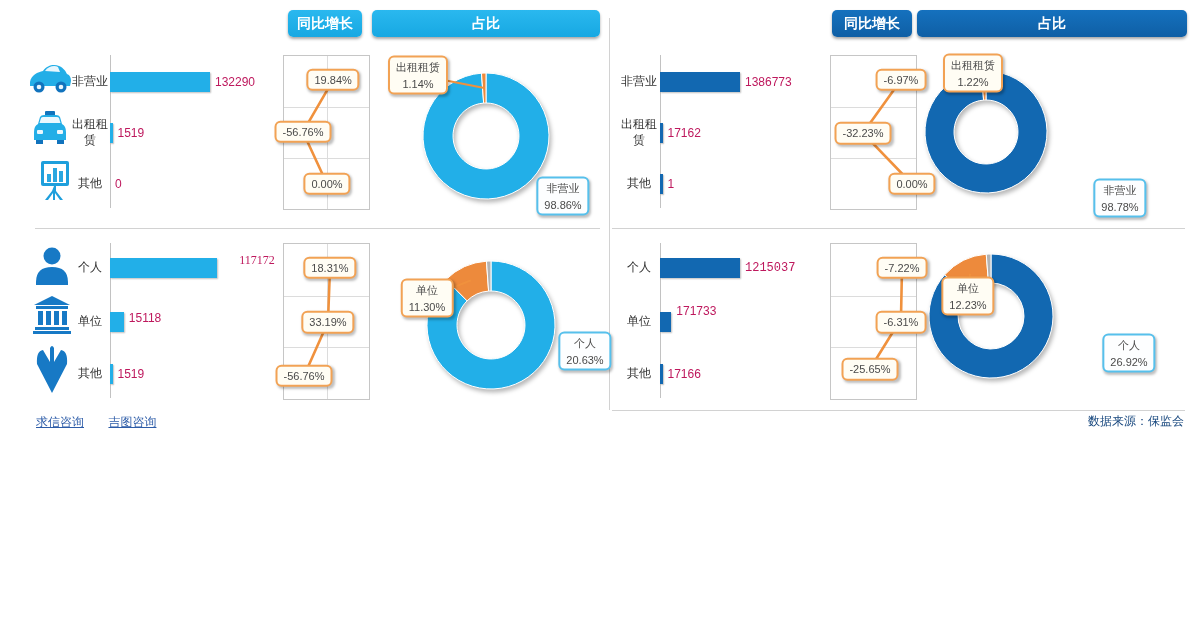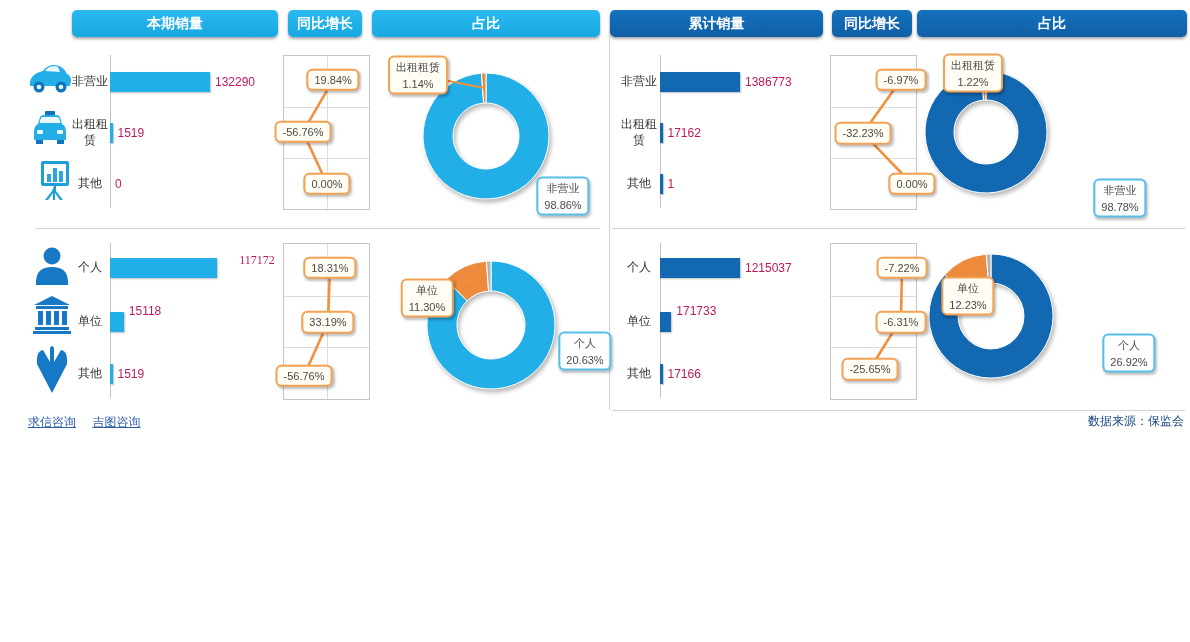--- a/index.html
+++ b/index.html
@@ -22,32 +22,30 @@
   .callout{position:absolute;transform:translate(-50%,-50%);border:2px solid;border-radius:6px;
            padding:1px 6px;font-size:11px;color:#4a4a4a;text-align:center;white-space:nowrap;
            box-shadow:1.5px 2px 2.5px rgba(0,0,0,.25);z-index:10;line-height:1.5;}
   .callout.orange{border-color:#f2a254;background:#fffdf4;}
   .callout.blue{border-color:#56c0ec;background:#fdfeff;}
   .divider{position:absolute;background:#d2d2d2;}
   #overlay{position:absolute;left:0;top:0;z-index:5;pointer-events:none;}
   .donut{position:absolute;z-index:1;filter:drop-shadow(2px 3px 2px rgba(0,0,0,.28));}
   .icon{position:absolute;transform:translate(-50%,-50%);}
   #links{position:absolute;left:28px;top:412px;}
-  #links a{color:#2d5ca8;font-size:12px;text-decoration:underline;margin-right:12px;}
+  #links a{color:#2d5ca8;font-size:12px;text-decoration:underline;margin-right:12px;margin-left:8px;}
   #source{position:absolute;right:6px;top:413px;font-size:12px;color:#17477e;}
 </style>
 </head>
 <body>
 
 <div id="app">
 
-  <div class="pill light" style="left:72px;width:206px;">本期销量</div>
   <div class="pill light" style="left:288px;width:74px;">同比增长</div>
   <div class="pill light" style="left:372px;width:228px;">占比</div>
-  <div class="pill dark" style="left:610px;width:213px;">累计销量</div>
   <div class="pill dark" style="left:832px;width:80px;">同比增长</div>
   <div class="pill dark" style="left:917px;width:270px;">占比</div>
 
   <div class="icon" style="left:50px;top:80px;">
     <svg width="44" height="36" viewBox="0 0 44 36">
       <path d="M2 22 C3 15 10 12 15 11 C19 5 26 4 31 6 C36 8 38 12 39 14 C42 15 43 18 43 21 L42 26 L2 26 Z" fill="#23aee7"></path>
       <path d="M17 11 C20 6 27 5 30 7 L32 12 Z" fill="#e8f6fd"></path>
       <circle cx="11" cy="27" r="5.5" fill="#1173bd"></circle>
         <circle cx="11" cy="27" r="2.3" fill="#e8f6fd"></circle>
       <circle cx="33" cy="27" r="5.5" fill="#1173bd"></circle>
@@ -128,38 +126,38 @@
     <div class="bar" style="left: 110px; top: 123px; width: 2.5px; background: rgb(34, 175, 232);"></div>
     <div class="val-label" style="left: 117.5px; top: 126px;">1519</div>
     <div class="cat-label" style="left: 90px; top: 184px; width: 40px;">其他</div>
     <div class="val-label" style="left: 115px; top: 177px;">0</div>
     <div class="axis" style="left: 110px; top: 243px; height: 155px;"></div>
     <div class="cat-label" style="left: 90px; top: 268px; width: 40px;">个人</div>
     <div class="bar" style="left: 110px; top: 258px; width: 107px; background: rgb(34, 175, 232);"></div>
     <div class="val-label wrap" style="left: 238px; top: 253px; font-family: Liberation Serif, serif;">117172</div>
     <div class="cat-label" style="left: 90px; top: 322px; width: 40px;">单位</div>
     <div class="bar" style="left: 110px; top: 312px; width: 13.8056px; background: rgb(34, 175, 232);"></div>
-    <div class="val-label" style="left: 128.806px; top: 304px;">15118</div>
+    <div class="val-label" style="left: 128.806px; top: 311px;">15118</div>
     <div class="cat-label" style="left: 90px; top: 374px; width: 40px;">其他</div>
     <div class="bar" style="left: 110px; top: 364px; width: 2.5px; background: rgb(34, 175, 232);"></div>
     <div class="val-label" style="left: 117.5px; top: 367px;">1519</div>
     <div class="axis" style="left: 660px; top: 55px; height: 153px;"></div>
     <div class="cat-label" style="left: 639px; top: 82px; width: 40px;">非营业</div>
     <div class="bar" style="left: 660px; top: 72px; width: 80px; background: rgb(18, 104, 177);"></div>
     <div class="val-label" style="left: 745px; top: 75px;">1386773</div>
     <div class="cat-label" style="left: 639px; top: 133px; width: 40px;">出租租赁</div>
     <div class="bar" style="left: 660px; top: 123px; width: 2.5px; background: rgb(18, 104, 177);"></div>
     <div class="val-label" style="left: 667.5px; top: 126px;">17162</div>
     <div class="cat-label" style="left: 639px; top: 184px; width: 40px;">其他</div>
     <div class="bar" style="left: 660px; top: 174px; width: 2.5px; background: rgb(18, 104, 177);"></div>
     <div class="val-label" style="left: 667.5px; top: 177px;">1</div>
     <div class="axis" style="left: 660px; top: 243px; height: 155px;"></div>
     <div class="cat-label" style="left: 639px; top: 268px; width: 40px;">个人</div>
     <div class="bar" style="left: 660px; top: 258px; width: 80px; background: rgb(18, 104, 177);"></div>
-    <div class="val-label" style="left: 745px; top: 261px;">1215037</div>
+    <div class="val-label" style="left: 745px; top: 261px; font-family: Liberation Mono, monospace;">1215037</div>
     <div class="cat-label" style="left: 639px; top: 322px; width: 40px;">单位</div>
     <div class="bar" style="left: 660px; top: 312px; width: 11.3072px; background: rgb(18, 104, 177);"></div>
     <div class="val-label" style="left: 676.307px; top: 304px;">171733</div>
     <div class="cat-label" style="left: 639px; top: 374px; width: 40px;">其他</div>
     <div class="bar" style="left: 660px; top: 364px; width: 2.5px; background: rgb(18, 104, 177);"></div>
     <div class="val-label" style="left: 667.5px; top: 367px;">17166</div>
     <div class="linebox" style="left: 283px; top: 55px; width: 85px; height: 153px;">
       <div class="hgrid" style="top: 51px;"></div>
       <div class="hgrid" style="top: 102px;"></div>
       <div class="vgrid" style="left: 42.5px;"></div>

